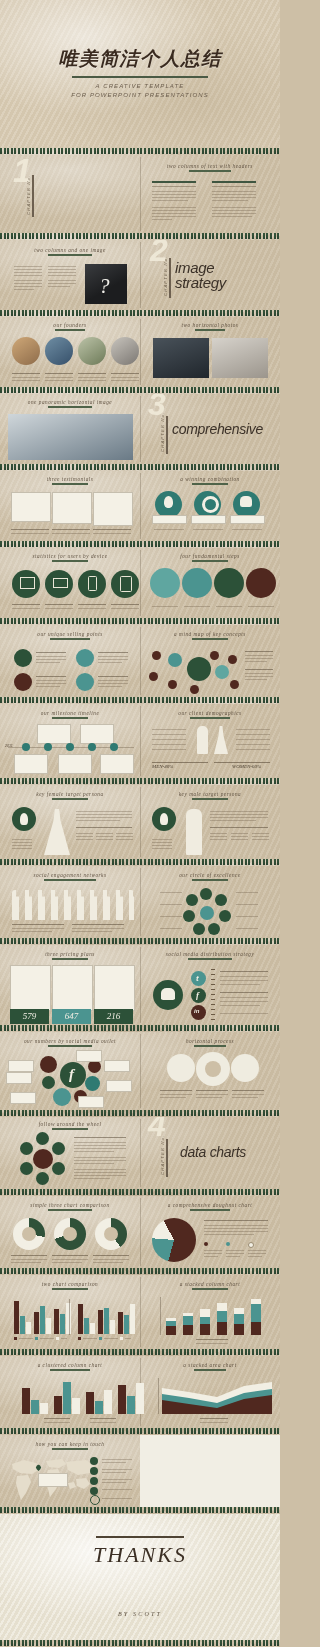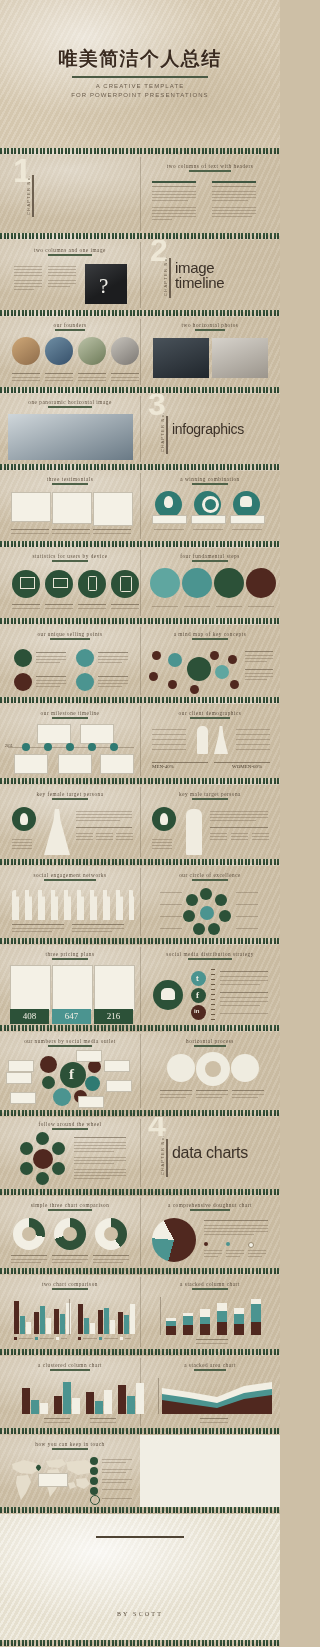--- a/index.html
+++ b/index.html
@@ -1,17 +1,17 @@
 <!DOCTYPE html>
 <html><head>
 <meta charset="utf-8">
 <style>
   html,body{margin:0;padding:0;background:#cdbfa6;}
   body{width:280px;height:1647px;overflow:hidden;font-family:"Liberation Sans",sans-serif;}
-  #page{position:relative;width:280px;height:1647px;background:#cdbfa6;overflow:hidden;}
+  #page{position:relative;width:280px;height:1647px;background:#cdbfa6;overflow:hidden;font-style:italic;}
 
   
   .paper{position:absolute;inset:0;
     background-color:#cfc1a8;
     background-image:
       radial-gradient(ellipse at 20% 15%, rgba(255,255,255,.40), transparent 45%),
       radial-gradient(ellipse at 78% 40%, rgba(255,255,255,.30), transparent 40%),
       radial-gradient(ellipse at 45% 72%, rgba(120,100,70,.18), transparent 50%),
       repeating-linear-gradient(122deg, rgba(255,255,255,.10) 0 2px, rgba(140,120,90,.07) 2px 5px),
       repeating-linear-gradient(48deg, rgba(255,255,255,.07) 0 3px, rgba(130,110,80,.06) 3px 6px);
@@ -155,21 +155,21 @@
       <div class="lnl" style="left:48px;top:43px;width:28px"></div>
     <div class="lnl" style="left:48px;top:46px;width:22px"></div>
     <div class="ph" style="left:85px;top:24px;width:42px;height:40px;background:linear-gradient(150deg,#3a3c3f,#1c1d1f 60%);"></div>
     <div style="position:absolute;left:99px;top:34px;font-size:21px;color:#f0efe9;font-family:'Liberation Serif',serif;">?</div>
 
     <div class="chapnum" style="left:150px;top:-2px;font-size:32px">2</div>
     <div class="chaprot" style="left:163px;top:56px">CHAPTER No.</div>
     <div class="chapbar" style="left:169px;top:18px;height:40px"></div>
     <div class="chaptitle" style="left:175px;top:20px">
       <div>image</div>
-      <div>timeline</div>
+      <div>strategy</div>
     </div>
   </div>
 
   <div class="zig" style="top:310px"></div>
 
   <div class="cell" style="left:0;top:317px;width:280px;height:70px">
     <div class="bg"></div>
     <div class="divider"></div>
 
     <div class="stitle" style="left:0;width:140px;top:5px">our founders</div>
@@ -204,21 +204,21 @@
     <div class="divider"></div>
 
     <div class="stitle" style="left:0;width:140px;top:5px">one panoramic horizontal image</div>
     <div class="sunder" style="left:48px;width:44px;top:12px"></div>
     <div class="ph" style="left:8px;top:20px;width:125px;height:46px;background:linear-gradient(160deg,#cfd6da,#6a7a86);"></div>
 
     <div class="chapnum" style="left:148px;top:-2px;font-size:32px">3</div>
     <div class="chaprot" style="left:160px;top:58px">CHAPTER No.</div>
     <div class="chapbar" style="left:166px;top:22px;height:38px"></div>
     <div class="chaptitle" style="left:172px;top:28px;font-size:14px">
-      <div>infographics</div>
+      <div>comprehensive</div>
     </div>
   </div>
 
   <div class="zig" style="top:464px"></div>
 
   <div class="cell" style="left:0;top:471px;width:280px;height:70px">
     <div class="bg"></div>
     <div class="divider"></div>
 
     <div class="stitle" style="left:0;width:140px;top:5px">three testimonials</div>
@@ -478,21 +478,21 @@
 
   <div class="cell" style="left:0;top:945px;width:280px;height:80px">
     <div class="bg"></div>
     <div class="divider"></div>
 
     <div class="stitle" style="left:0;width:140px;top:6px">three pricing plans</div>
     <div class="sunder" style="left:52px;width:36px;top:13px"></div>
     <div class="box" style="left:10px;top:20px;width:39px;height:44px"></div>
     <div class="box" style="left:52px;top:20px;width:39px;height:44px"></div>
     <div class="box" style="left:94px;top:20px;width:39px;height:44px"></div>
-    <div style="position:absolute;left:10px;top:64px;width:39px;height:15px;background:#2c5138;color:#f2efe4;font-family:'Liberation Serif',serif;font-size:9px;text-align:center;line-height:15px;">408</div>
+    <div style="position:absolute;left:10px;top:64px;width:39px;height:15px;background:#2c5138;color:#f2efe4;font-family:'Liberation Serif',serif;font-size:9px;text-align:center;line-height:15px;">579</div>
     <div style="position:absolute;left:52px;top:64px;width:39px;height:15px;background:#4b9490;color:#f2efe4;font-family:'Liberation Serif',serif;font-size:9px;text-align:center;line-height:15px;">647</div>
     <div style="position:absolute;left:94px;top:64px;width:39px;height:15px;background:#2c5138;color:#f2efe4;font-family:'Liberation Serif',serif;font-size:9px;text-align:center;line-height:15px;">216</div>
 
     <div class="stitle" style="left:140px;width:140px;top:6px">social media distribution strategy</div>
     <div class="sunder" style="left:188px;width:44px;top:13px"></div>
     <div class="circ" style="left:153px;top:35px;width:30px;height:30px;background:#2c5138;"></div>
     <div style="position:absolute;left:161px;top:43px;width:14px;height:12px;background:#f2efe4;border-radius:40% 40% 15% 15%;"></div>
     <div class="circ" style="left:191px;top:26px;width:15px;height:15px;background:#4b9490;"></div>
     <div class="circ" style="left:191px;top:43px;width:15px;height:15px;background:#2c5138;"></div>
     <div class="circ" style="left:191px;top:60px;width:15px;height:15px;background:#50281f;"></div>
@@ -576,21 +576,21 @@
       <div class="lnl" style="left:74px;top:43px;width:52px"></div>
     <div class="lnl" style="left:74px;top:46px;width:40px"></div>
     <div class="lnl" style="left:74px;top:52px;width:52px"></div>
       <div class="lnl" style="left:74px;top:55px;width:52px"></div>
     <div class="lnl" style="left:74px;top:58px;width:52px"></div>
       <div class="lnl" style="left:74px;top:61px;width:36px"></div>
 
     <div class="chapnum" style="left:148px;top:-4px;font-size:32px">4</div>
     <div class="chaprot" style="left:160px;top:58px">CHAPTER No.</div>
     <div class="chapbar" style="left:166px;top:22px;height:38px"></div>
-    <div class="chaptitle" style="left:172px;top:28px;font-size:16px">
+    <div class="chaptitle" style="left:180px;top:28px;font-size:14px">
       <div>data charts</div>
     </div>
   </div>
 
   <div class="zig" style="top:1189px"></div>
 
   <div class="cell" style="left:0;top:1196px;width:280px;height:72px">
     <div class="bg"></div>
     <div class="divider"></div>
 
@@ -785,17 +785,18 @@
       <div class="lnl" style="left:102px;top:47px;width:24px"></div>
     <div class="lnl" style="left:102px;top:54px;width:30px"></div>
       <div class="lnl" style="left:102px;top:63px;width:30px"></div>
   </div>
 
   <div class="zig" style="top:1507px"></div>
 
   <div class="thanks-slide" style="top:1514px;height:126px">
     <div class="thanks-tex"></div>
     <div class="thanks-rule" style="top:22px"></div>
+    <div class="thanks-txt" style="top:28px">THANKS</div>
     <div class="thanks-by" style="top:97px">BY SCOTT</div>
   </div>
 
   <div class="zig" style="top:1640px"></div>
 </div>
 
 </body></html>

